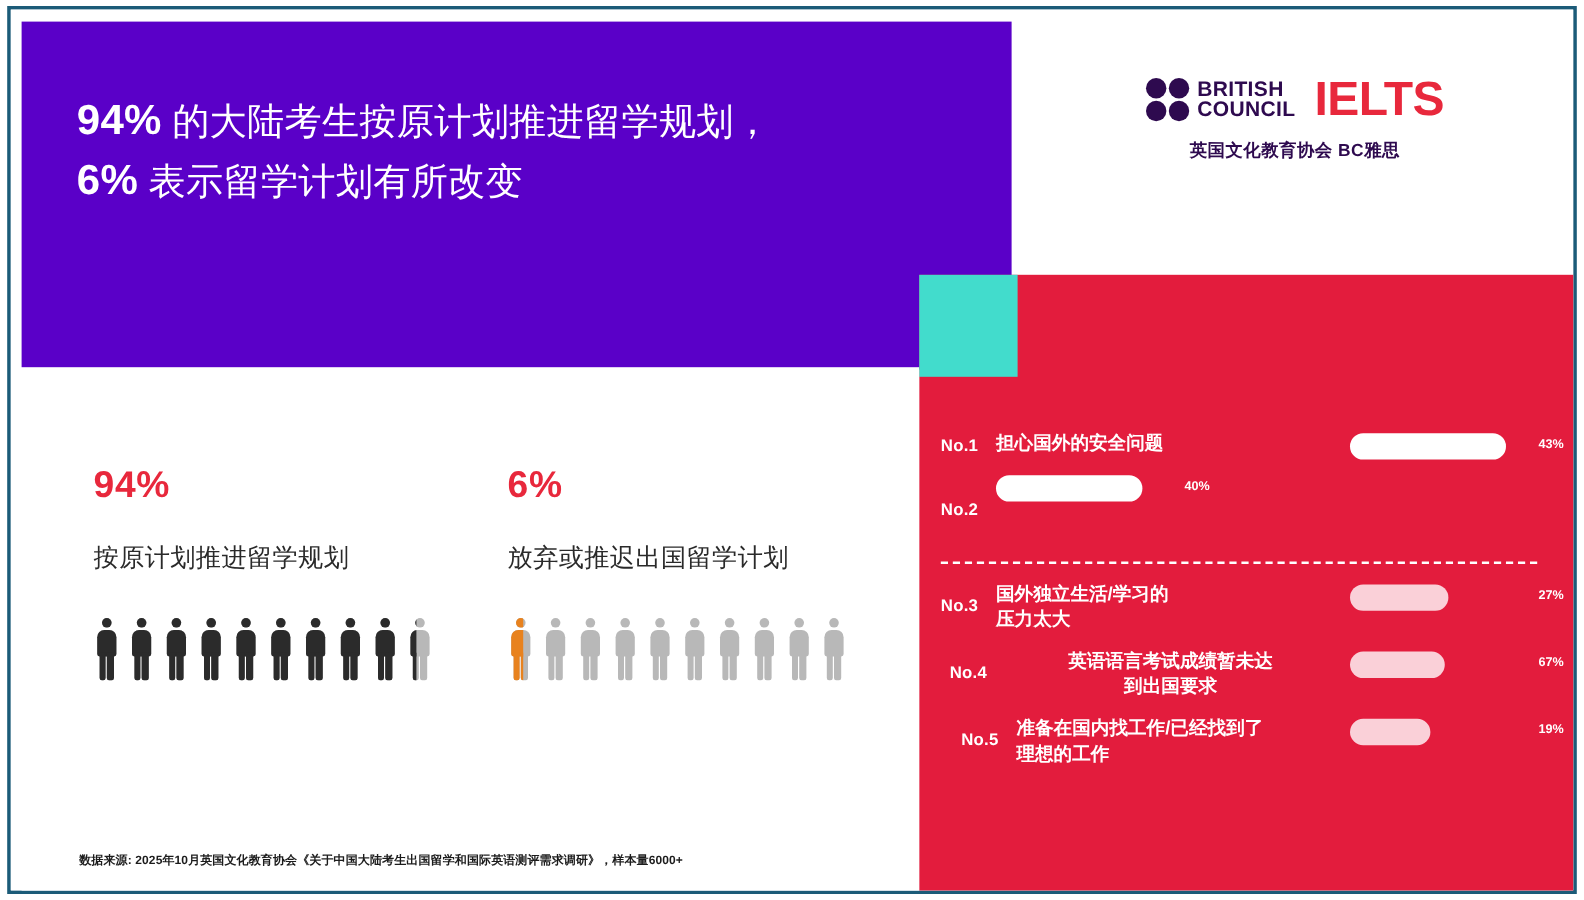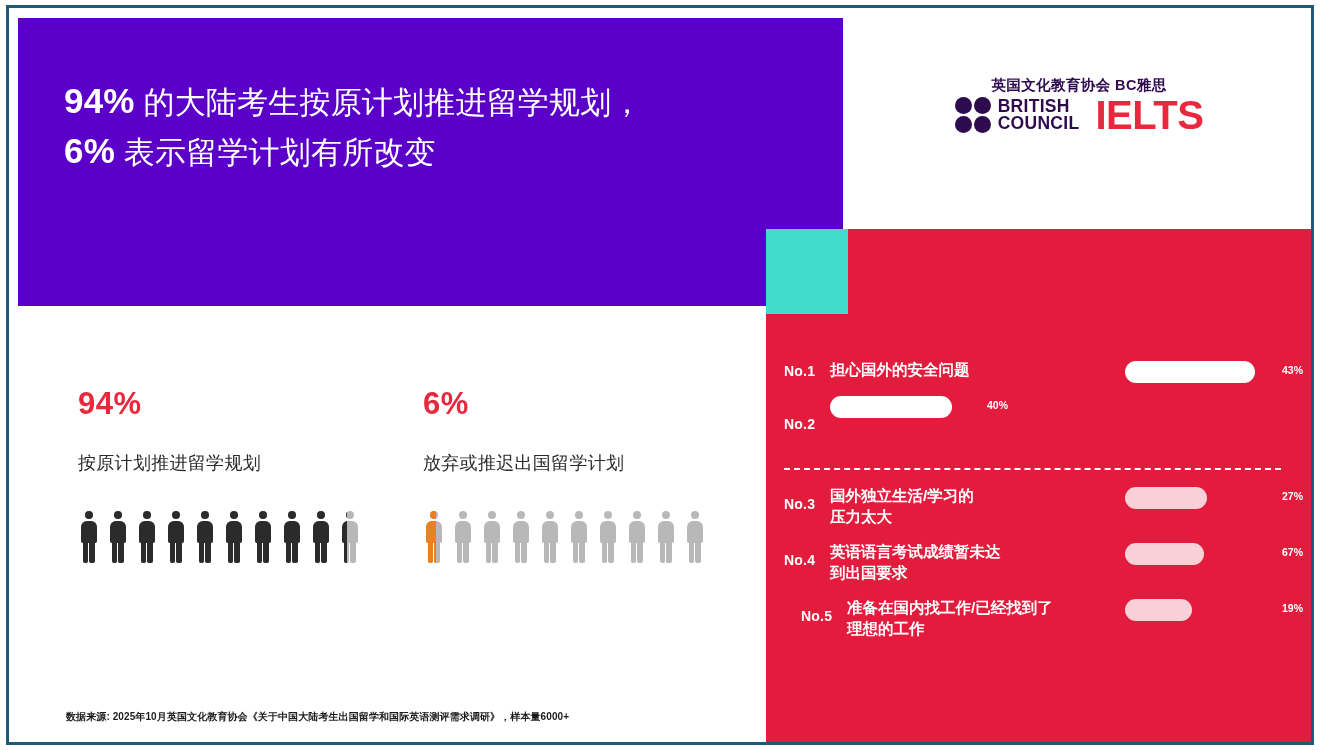--- a/index.html
+++ b/index.html
@@ -199,21 +199,21 @@
   #stat-col-1{ left:405px; }
   .stat-pct{
     color:#e8283c;
     font-size:31px;
     font-weight:bold;
     letter-spacing:0.5px;
   }
   .stat-desc{
     margin-top:29px;
     color:#2a2a2a;
-    font-size:18px;
+    font-size:21px;
     font-weight:400;
     letter-spacing:0.3px;
     white-space:nowrap;
   }
   .pictogram{
     margin-top:36px;
     display:flex;
     gap:8px;
     align-items:flex-end;
   }
@@ -265,36 +265,36 @@
   <div id="slide-canvas">
 
     <div id="purple-panel">
       <div id="hero-heading">
         <span class="big">94%</span><span> 的大陆考生按原计划推进留学规划，</span><br>
         <span class="big">6%</span><span> 表示留学计划有所改变</span>
       </div>
     </div>
 
     <div id="logo-area">
-      <div id="logo-cn">英国文化教育协会 BC雅思</div>
       <div id="logo-row">
         <div id="bc-mark">
           <div id="bc-dots">
             <i></i>
               <i></i>
               <i></i>
               <i></i>
           </div>
           <div id="bc-words">
             <span>BRITISH</span>
             <span>COUNCIL</span>
           </div>
         </div>
         <div id="ielts-word">IELTS</div>
       </div>
+      <div id="logo-cn">英国文化教育协会 BC雅思</div>
     </div>
 
     <div id="red-panel"></div>
     <div id="teal-square"></div>
 
     <div id="rank-list" style="height: 294px;">
         <div class="rank-row" style="position: absolute; top: 0px; height: 21px;">
           <div class="rank-no" style="padding-top: 3px;">No.1</div>
           <div class="rank-label">担心国外的安全问题</div>
           <div class="rank-bar-wrap">
@@ -311,21 +311,21 @@
         </div>
         <div id="rank-divider" style="position: absolute; top: 108px;"></div>
         <div class="rank-row" style="position: absolute; top: 126px; height: 42px;">
           <div class="rank-no" style="padding-top: 10px;">No.3</div>
           <div class="rank-label">国外独立生活/学习的<br>压力太大</div>
           <div class="rank-bar-wrap">
             <div class="rank-bar tint" style="width: 82px;"></div>
             <div class="rank-pct">27%</div>
           </div>
         </div>
-        <div class="rank-row" style="position: absolute; top: 182px; height: 42px;">
+        <div class="rank-row" style="position: absolute; top: 182px; height: 42px; text-align: center;">
           <div class="rank-no" style="padding-top: 10px;">No.4</div>
           <div class="rank-label">英语语言考试成绩暂未达<br>到出国要求</div>
           <div class="rank-bar-wrap">
             <div class="rank-bar tint" style="width: 79px;"></div>
             <div class="rank-pct">67%</div>
           </div>
         </div>
         <div class="rank-row" style="position: absolute; top: 238px; height: 42px;">
           <div class="rank-no" style="padding-top: 10px; margin-left: 17px;">No.5</div>
           <div class="rank-label">准备在国内找工作/已经找到了<br>理想的工作</div>

